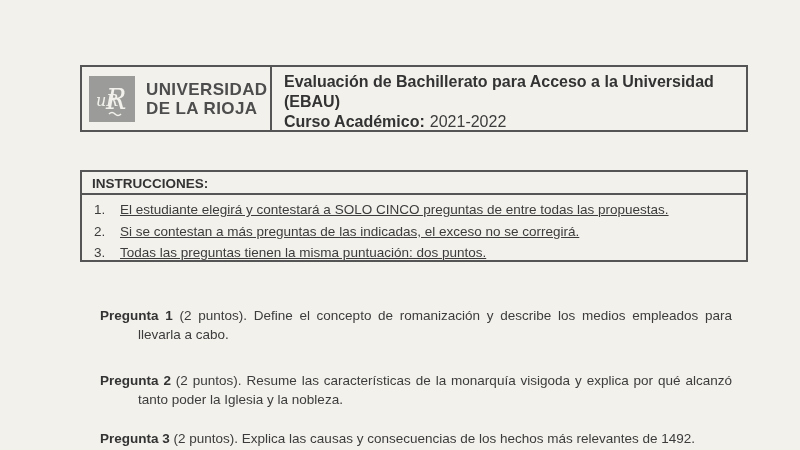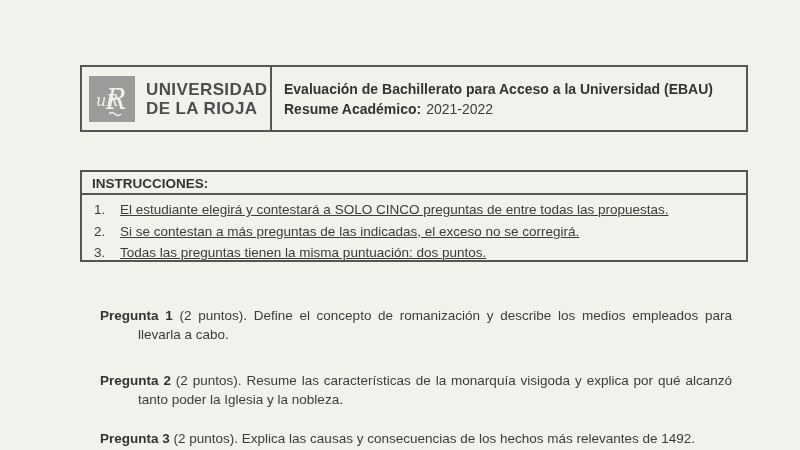--- a/index.html
+++ b/index.html
@@ -39,22 +39,22 @@
     padding-left:7px;flex:0 0 auto;
   }
   .logo-mark{width:46px;height:46px;flex:0 0 auto;display:block;}
   .uni-name{
     font-weight:bold;color:#4d4d4d;font-size:17px;line-height:19px;
     letter-spacing:.4px;
   }
   .header-divider{width:0;border-left:2px solid var(--border);}
   .header-right{
     flex:1;padding:5px 12px 4px 12px;
-    display:flex;flex-direction:column;justify-content:center;
-    font-size:14px;line-height:20px;
+    display:flex;flex-direction:column;justify-content:flex-start;
+    font-size:16px;line-height:20px;
   }
   .header-right b{color:#333;}
   .val{margin-left:5px;font-weight:normal;}
 
   
   .instructions-box{
     position:absolute;left:80px;top:170px;width:668px;height:92px;
     border:2px solid var(--border);
   }
   .instructions-title{
@@ -92,21 +92,21 @@
       <path d="M20 38 q3 -3 6 0 q3 3 6 0" stroke="#f2f1ec" stroke-width="1.6" fill="none"></path>
     </svg>
     <div class="uni-name">
       <div>UNIVERSIDAD</div>
       <div>DE LA RIOJA</div>
     </div>
   </div>
   <div class="header-divider"></div>
   <div class="header-right">
     <div><b>Evaluación de Bachillerato para Acceso a la Universidad (EBAU)</b></div>
-    <div><b>Resume Académico:</b><span class="val">2021-2022</span></div>
+    <div><b>Curso Académico:</b><span class="val">2021-2022</span></div>
   </div>
 </div>
 
 <div class="instructions-box">
   <span class="instructions-title">INSTRUCCIONES:</span>
   <div class="instructions-list">
     <div class="instr-item">
       <span class="instr-num">1.</span>
       <span class="instr-text">El estudiante elegirá y contestará a SOLO CINCO preguntas de entre todas las propuestas.</span>
     </div>

